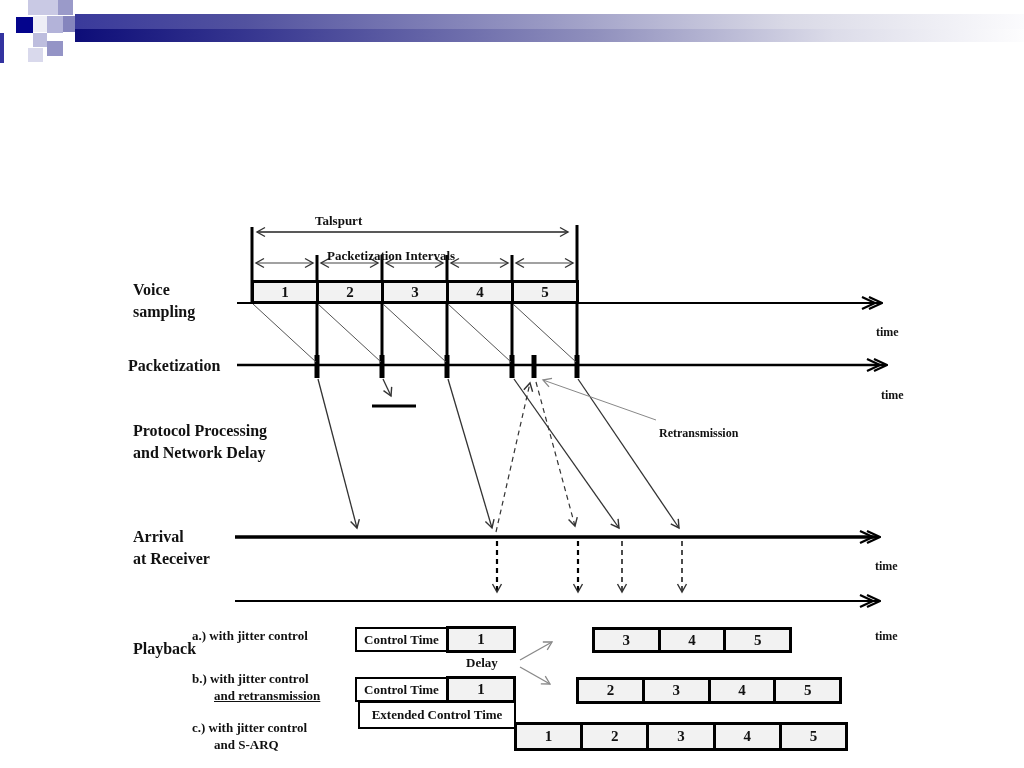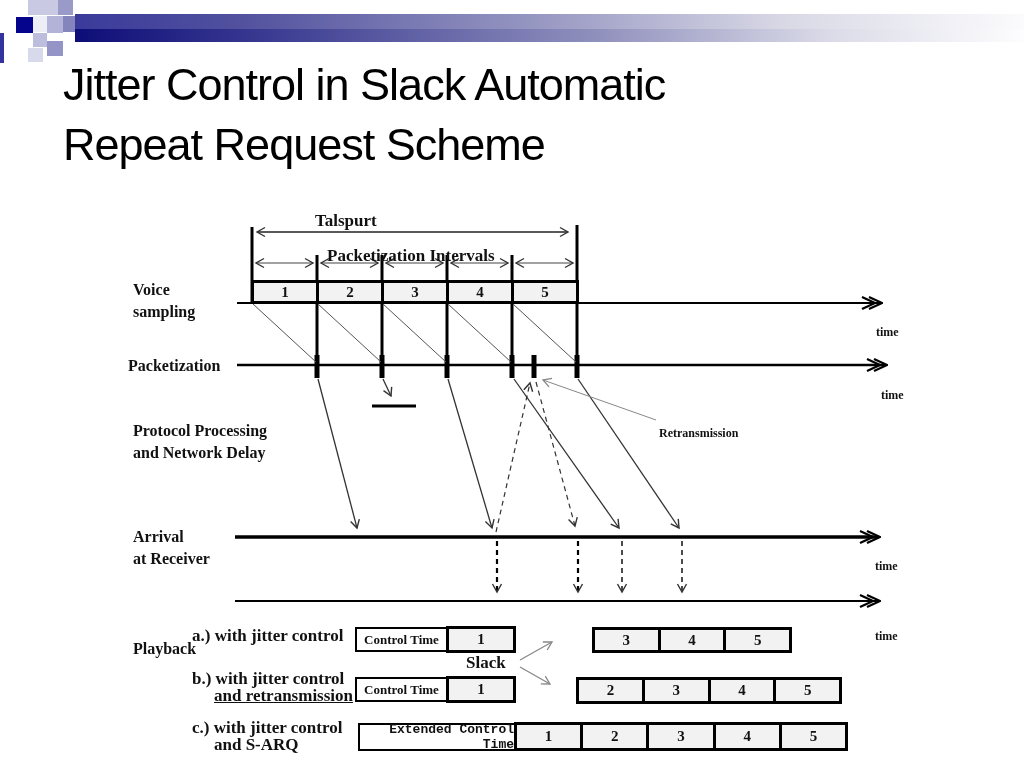--- a/index.html
+++ b/index.html
@@ -8,21 +8,21 @@
   .sq{position:absolute;}
   .bar-top{position:absolute;left:75px;top:14px;width:949px;height:15px;
     background:linear-gradient(90deg,#3a3a9b 0%,#52529f 18%,#9a9ac4 50%,#d9d9e6 75%,#fbfbfd 100%);}
   .bar-bot{position:absolute;left:75px;top:29px;width:949px;height:13px;
     background:linear-gradient(90deg,#0d0d78 0%,#3a3a92 20%,#9090bd 55%,#dcdce9 80%,#fdfdfe 100%);}
   .title{position:absolute;left:63px;top:55px;width:780px;color:#000;
     font-family:"Liberation Sans",sans-serif;font-size:45px;line-height:60px;
     letter-spacing:-1px;font-weight:400;}
   .lbl{position:absolute;font-family:"Liberation Serif",serif;font-weight:bold;color:#111;}
   .f16{font-size:16px;line-height:22px;}
-  .f13{font-size:17px;line-height:17px;}
+  .f13{font-size:13px;line-height:17px;}
   .f12{font-size:12px;line-height:14px;margin-top:12px;}
   .cellrow{position:absolute;display:flex;border:3px solid #000;background:#f2f2f2;box-sizing:border-box;}
   .cellrow .cell{flex:1;border-left:3px solid #000;text-align:center;
     font-family:"Liberation Serif",serif;font-weight:bold;font-size:15px;color:#111;
     display:flex;align-items:center;justify-content:center;}
   .cellrow .cell:first-child{border-left:none;}
   .labelbox{position:absolute;border:2px solid #000;background:#fff;box-sizing:border-box;
     display:flex;align-items:center;justify-content:center;
     font-family:"Liberation Serif",serif;font-weight:bold;font-size:13px;color:#111;text-align:right;}
   svg{position:absolute;left:0;top:0;}
@@ -40,24 +40,20 @@
     <div class="sq" style="left:47px;top:16px;width:16px;height:17px;background:#b3b3d9;"></div>
     <div class="sq" style="left:63px;top:16px;width:12px;height:16px;background:#8585bd;"></div>
     <div class="sq" style="left:33px;top:33px;width:14px;height:14px;background:#bdbdde;"></div>
     <div class="sq" style="left:47px;top:41px;width:16px;height:15px;background:#9494c6;"></div>
     <div class="sq" style="left:28px;top:48px;width:15px;height:14px;background:#d9d9ec;"></div>
     <div class="sq" style="left:0;top:33px;width:4px;height:30px;background:#3333a0;"></div>
     <div class="bar-top"></div>
     <div class="bar-bot"></div>
   </div>
 
-  <div class="title">
-    <div>Jitter Control in Slack Automatic</div>
-    <div>Repeat Request Scheme</div>
-  </div>
 
   <svg width="1024" height="768" viewBox="0 0 1024 768">
     <defs>
       <marker id="chev" markerUnits="userSpaceOnUse" markerWidth="22" markerHeight="16" viewBox="0 0 22 16" refX="19" refY="8" orient="auto">
         <path d="M1,2 L14,8 L1,14 M8,2 L21,8 L8,14" fill="none" stroke="#000" stroke-width="2.2"></path>
       </marker>
       <marker id="vhead" markerUnits="userSpaceOnUse" markerWidth="12" markerHeight="12" viewBox="0 0 12 12" refX="10" refY="6" orient="auto-start-reverse">
         <path d="M2,1.5 L10,6 L2,10.5" fill="none" stroke="#333" stroke-width="1.4"></path>
       </marker>
       <marker id="vheadg" markerUnits="userSpaceOnUse" markerWidth="12" markerHeight="12" viewBox="0 0 12 12" refX="10" refY="6" orient="auto-start-reverse">
@@ -148,21 +144,21 @@
     <div>at Receiver</div>
   </div>
   <div class="lbl f16" style="left:133px;top:590px;margin-top:48px;">Playback</div>
 
   <div class="lbl f12" style="left:876px;top:313px;">time</div>
   <div class="lbl f12" style="left:881px;top:376px;">time</div>
   <div class="lbl f12" style="left:875px;top:547px;">time</div>
   <div class="lbl f12" style="left:875px;top:617px;">time</div>
 
   <div class="lbl f12" style="left:659px;top:414px;">Retransmission</div>
-  <div class="lbl f13" style="left:466px;top:654px;">Slack</div>
+  <div class="lbl f13" style="left:466px;top:654px;">Delay</div>
 
   <div class="cellrow" style="left:251px;top:280px;width:328px;height:24px;">
     <div class="cell">1</div>
     <div class="cell">2</div>
     <div class="cell">3</div>
     <div class="cell">4</div>
     <div class="cell">5</div>
   </div>
 
   <div class="lbl f13" style="left:192px;top:627px;">a.) with jitter control</div>
@@ -188,21 +184,21 @@
     <div class="cell">2</div>
     <div class="cell">3</div>
     <div class="cell">4</div>
     <div class="cell">5</div>
   </div>
 
   <div class="lbl f13" style="left:192px;top:719px;">
     <div>c.) with jitter control</div>
     <div style="padding-left:22px;">and S-ARQ</div>
   </div>
-  <div class="labelbox" style="left:358px;top:723px;width:158px;height:28px;font-family:Liberation Mono, monospace;">Extended Control Time</div>
+  <div class="labelbox" style="left:358px;top:701px;width:158px;height:28px;">Extended Control Time</div>
   <div class="cellrow" style="left:514px;top:722px;width:334px;height:29px;">
     <div class="cell">1</div>
     <div class="cell">2</div>
     <div class="cell">3</div>
     <div class="cell">4</div>
     <div class="cell">5</div>
   </div>
 
 </div>
 

